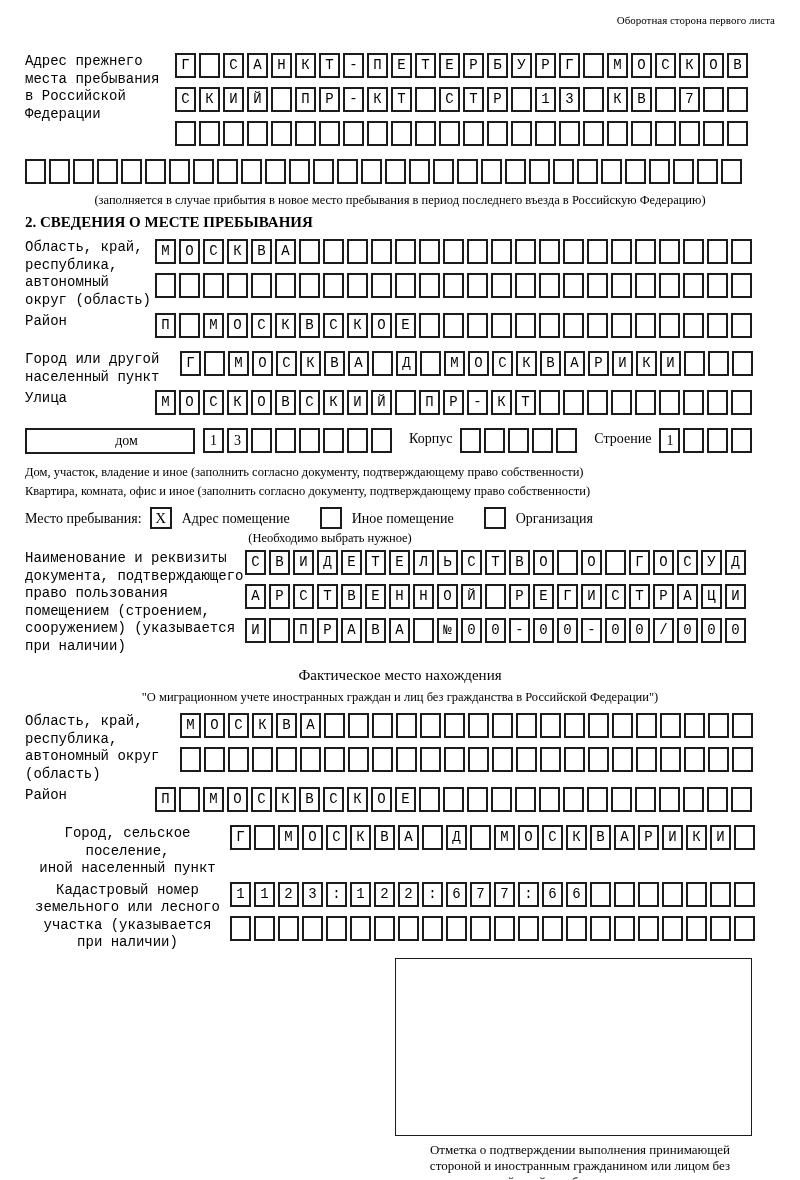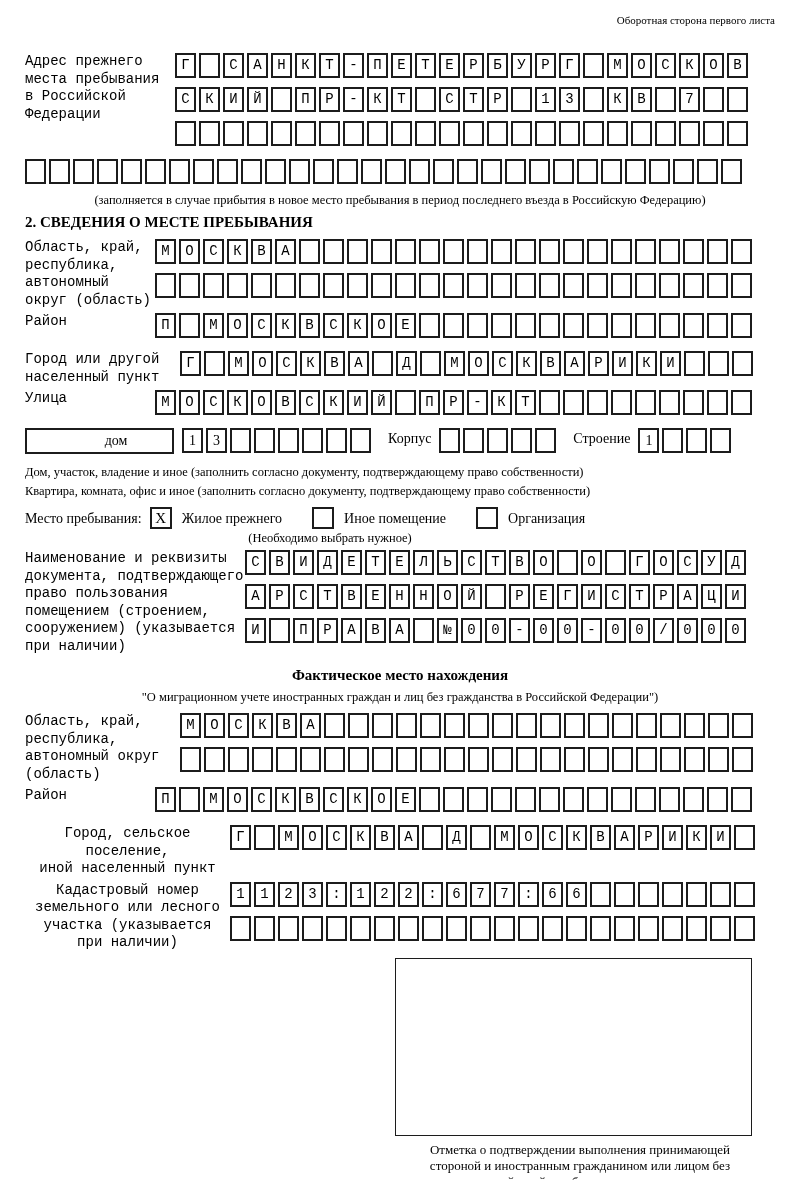--- a/index.html
+++ b/index.html
@@ -20,27 +20,27 @@
   .cellrow{white-space:nowrap;height:25px;margin-bottom:9px;}
   .cell{
     display:inline-block;box-sizing:border-box;width:21px;height:25px;
     border:2px solid #1c1c1c;margin-right:3px;text-align:center;
     font-size:14px;line-height:21px;vertical-align:top;
   }
   .fullrow{margin-top:0;}
   .note{font-size:12.5px;line-height:15px;margin-bottom:4px;}
   .center{text-align:center;}
   .stitle{text-align:left;font-weight:bold;font-size:15px;margin:6px 0 8px 0;}
-  .stitle2{text-align:center;font-weight:bold;font-size:15px;margin:12px 0 6px 0;}
+  .stitle2{text-align:center;font-weight:normal;font-size:15px;margin:12px 0 6px 0;}
   .houserow{display:flex;align-items:flex-start;margin-bottom:3px;}
   .labelbox{
     box-sizing:border-box;height:26px;border:2px solid #1c1c1c;
     text-align:center;line-height:22px;font-size:14px;flex:0 0 auto;margin-right:8px;
   }
-  .bw170{width:149px;padding-left:33px;}
+  .bw170{width:170px;padding-left:33px;}
   .bw210{width:210px;}
   .inline-label{flex:0 0 auto;margin:2px 8px 0 14px;font-size:14px;}
   .stayrow{display:flex;align-items:center;margin:8px 0 2px 0;font-size:14px;}
   .checkbox{
     display:inline-block;box-sizing:border-box;width:22px;height:22px;
     border:2px solid #1c1c1c;text-align:center;line-height:18px;font-size:15px;
     margin:0 10px 0 8px;flex:0 0 auto;
   }
   .gap30{margin-left:30px;}
   .staynote{margin-left:160px;width:290px;text-align:center;font-size:12.5px;}
@@ -115,21 +115,21 @@
     <div class="inline-label">Строение</div>
     <div class="cellrow"><span class="cell">1</span><span class="cell"></span><span class="cell"></span><span class="cell"></span></div>
   </div>
   <div class="note">Дом, участок, владение и иное (заполнить согласно документу, подтверждающему право собственности)</div>
 
   <div class="note">Квартира, комната, офис и иное (заполнить согласно документу, подтверждающему право собственности)</div>
 
   <div class="stayrow">
     <span>Место пребывания:</span>
     <span class="checkbox">X</span>
-    <span>Жилое прежнего</span>
+    <span>Адрес помещение</span>
     <span class="checkbox gap30"></span>
     <span>Иное помещение</span>
     <span class="checkbox gap30"></span>
     <span>Организация</span>
   </div>
   <div class="note staynote">(Необходимо выбрать нужное)</div>
 
   <div class="frow">
     <div class="flabel w220">
       <div>Наименование и реквизиты</div>

